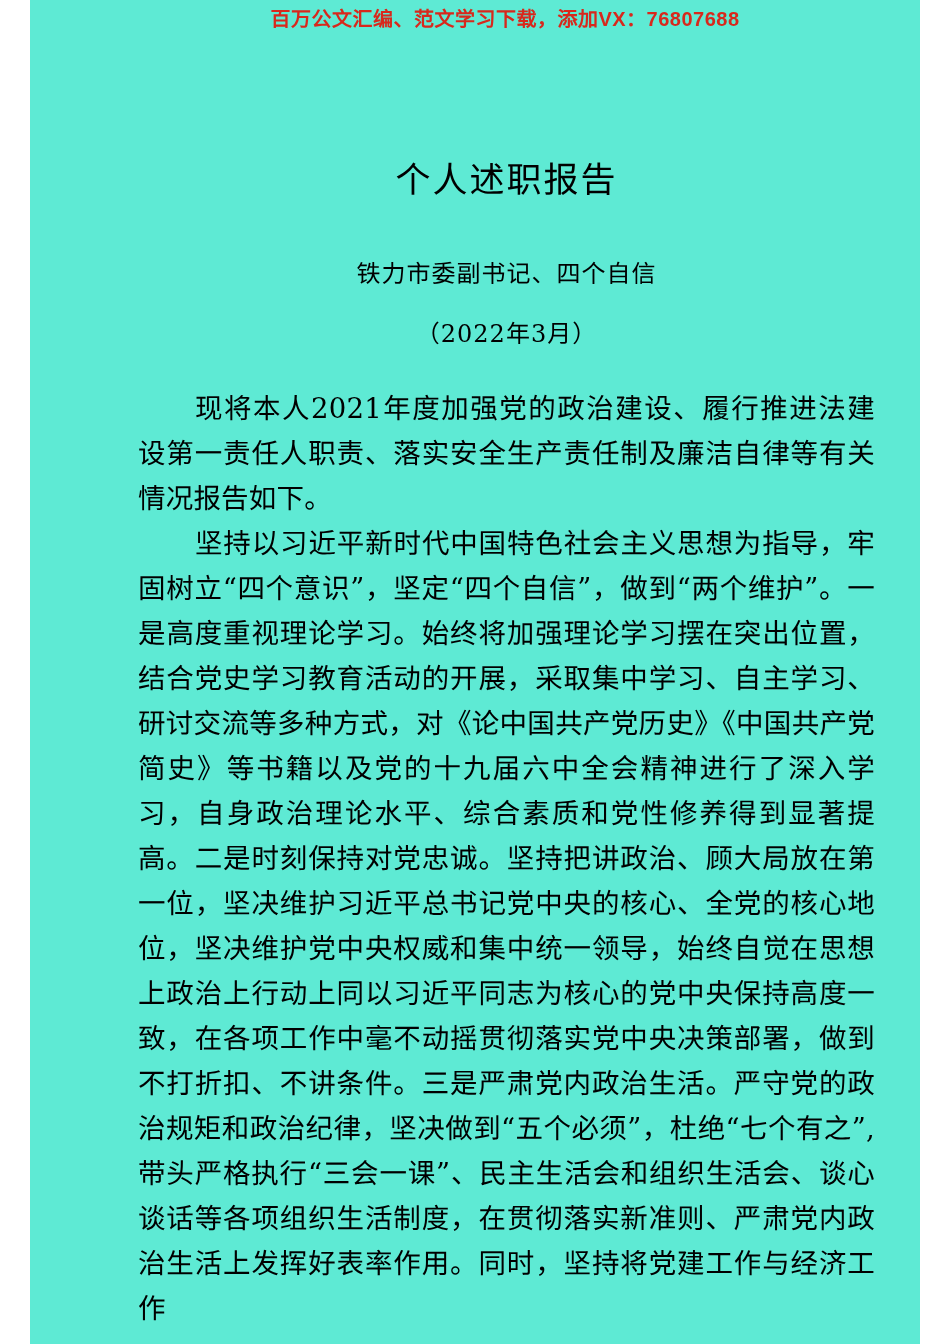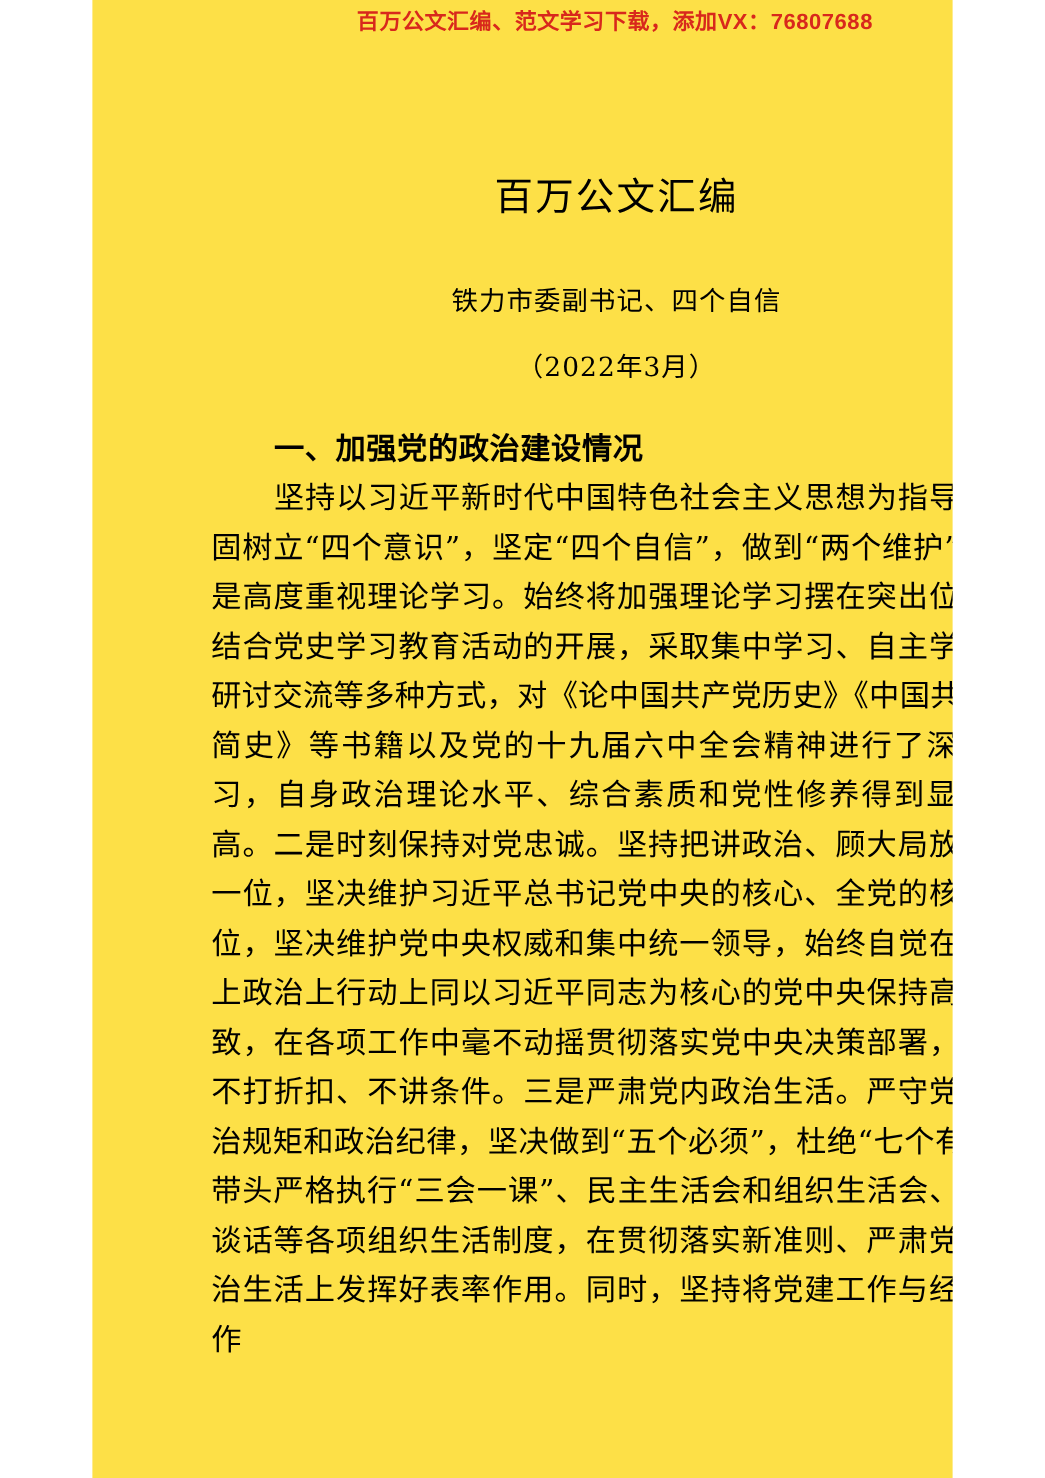--- a/index.html
+++ b/index.html
@@ -8,24 +8,24 @@
     padding: 0;
     background: #ffffff;
   }
   body {
     font-family: "DejaVu Serif", "Liberation Serif", serif;
     color: #000000;
   }
 
   .page {
     position: relative;
-    width: 782px;
+    width: 890px;
     height: 1344px;
     margin: 0 auto;
-    background: #fde047;
+    background: #5eead4;
     overflow: hidden;
     box-sizing: border-box;
   }
 
   
   .promo-banner {
     position: absolute;
     top: 0;
     left: 0;
     width: 950px;
@@ -126,28 +126,28 @@
 <body>
 
 <div class="page">
 
   <div class="promo-banner">
     <span class="promo-text">百万公文汇编、范文学习下载，添加VX：76807688</span>
   </div>
 
   <div class="doc">
 
-    <h1 class="doc-title">百万公文汇编</h1>
+    <h1 class="doc-title">个人述职报告</h1>
 
     <div class="doc-byline">铁力市委副书记、四个自信</div>
 
     <div class="doc-date">（2022年3月）</div>
 
     <div class="body-block">
 
+      <p class="para">现将本人2021年度加强党的政治建设、履行推进法建设第一责任人职责、落实安全生产责任制及廉洁自律等有关情况报告如下。</p>
 
-      <p class="heading">一、加强党的政治建设情况</p>
 
       <p class="para"><span>坚持以习近平新时代中国特色社会主义思想为指导，牢固树立“四个意识”，坚定“四个自信”，做到“两个维护”。一是</span><span class="b">高度重视理论学习。始</span><span>终将加强理论学习摆在突出位置，结合党史学习教育活动的开展，采取集中学习、自主学习、研讨交流等多种方式，对《论中国共产党历史》《中国共产党简史》等书籍以及党的十九届六中全会精神进行了深入学习，自身政治理论水平、综合素质和党性修养得到显著提高。二是</span><span class="b">时刻保持对党忠诚。</span><span>坚持把讲政治、顾大局放在第一位，坚决维护习近平总书记党中央的核心、全党的核心地位，坚决维护党中央权威和集中统一领导，始终自觉在思想上政治上行动上同以习近平同志为核心的党中央保持高度一致，在各项工作中毫不动摇贯彻落实党中央决策部署，做到不打折扣、不讲条件。</span><span class="b">三是严肃党内政治生活。</span><span>严守党的政治规矩和政治纪律，坚决做到“五个必须”，杜绝“七个有之”,带头严格执行“三会一课”、民主生活会和组织生活会、谈心谈话等各项组织生活制度，在贯彻落实新准则、严肃党内政治生活上发挥好表率作用。同时，坚持将党建工作与经济工作</span></p>
 
     </div>
   </div>
 </div>
 
 </body></html>

